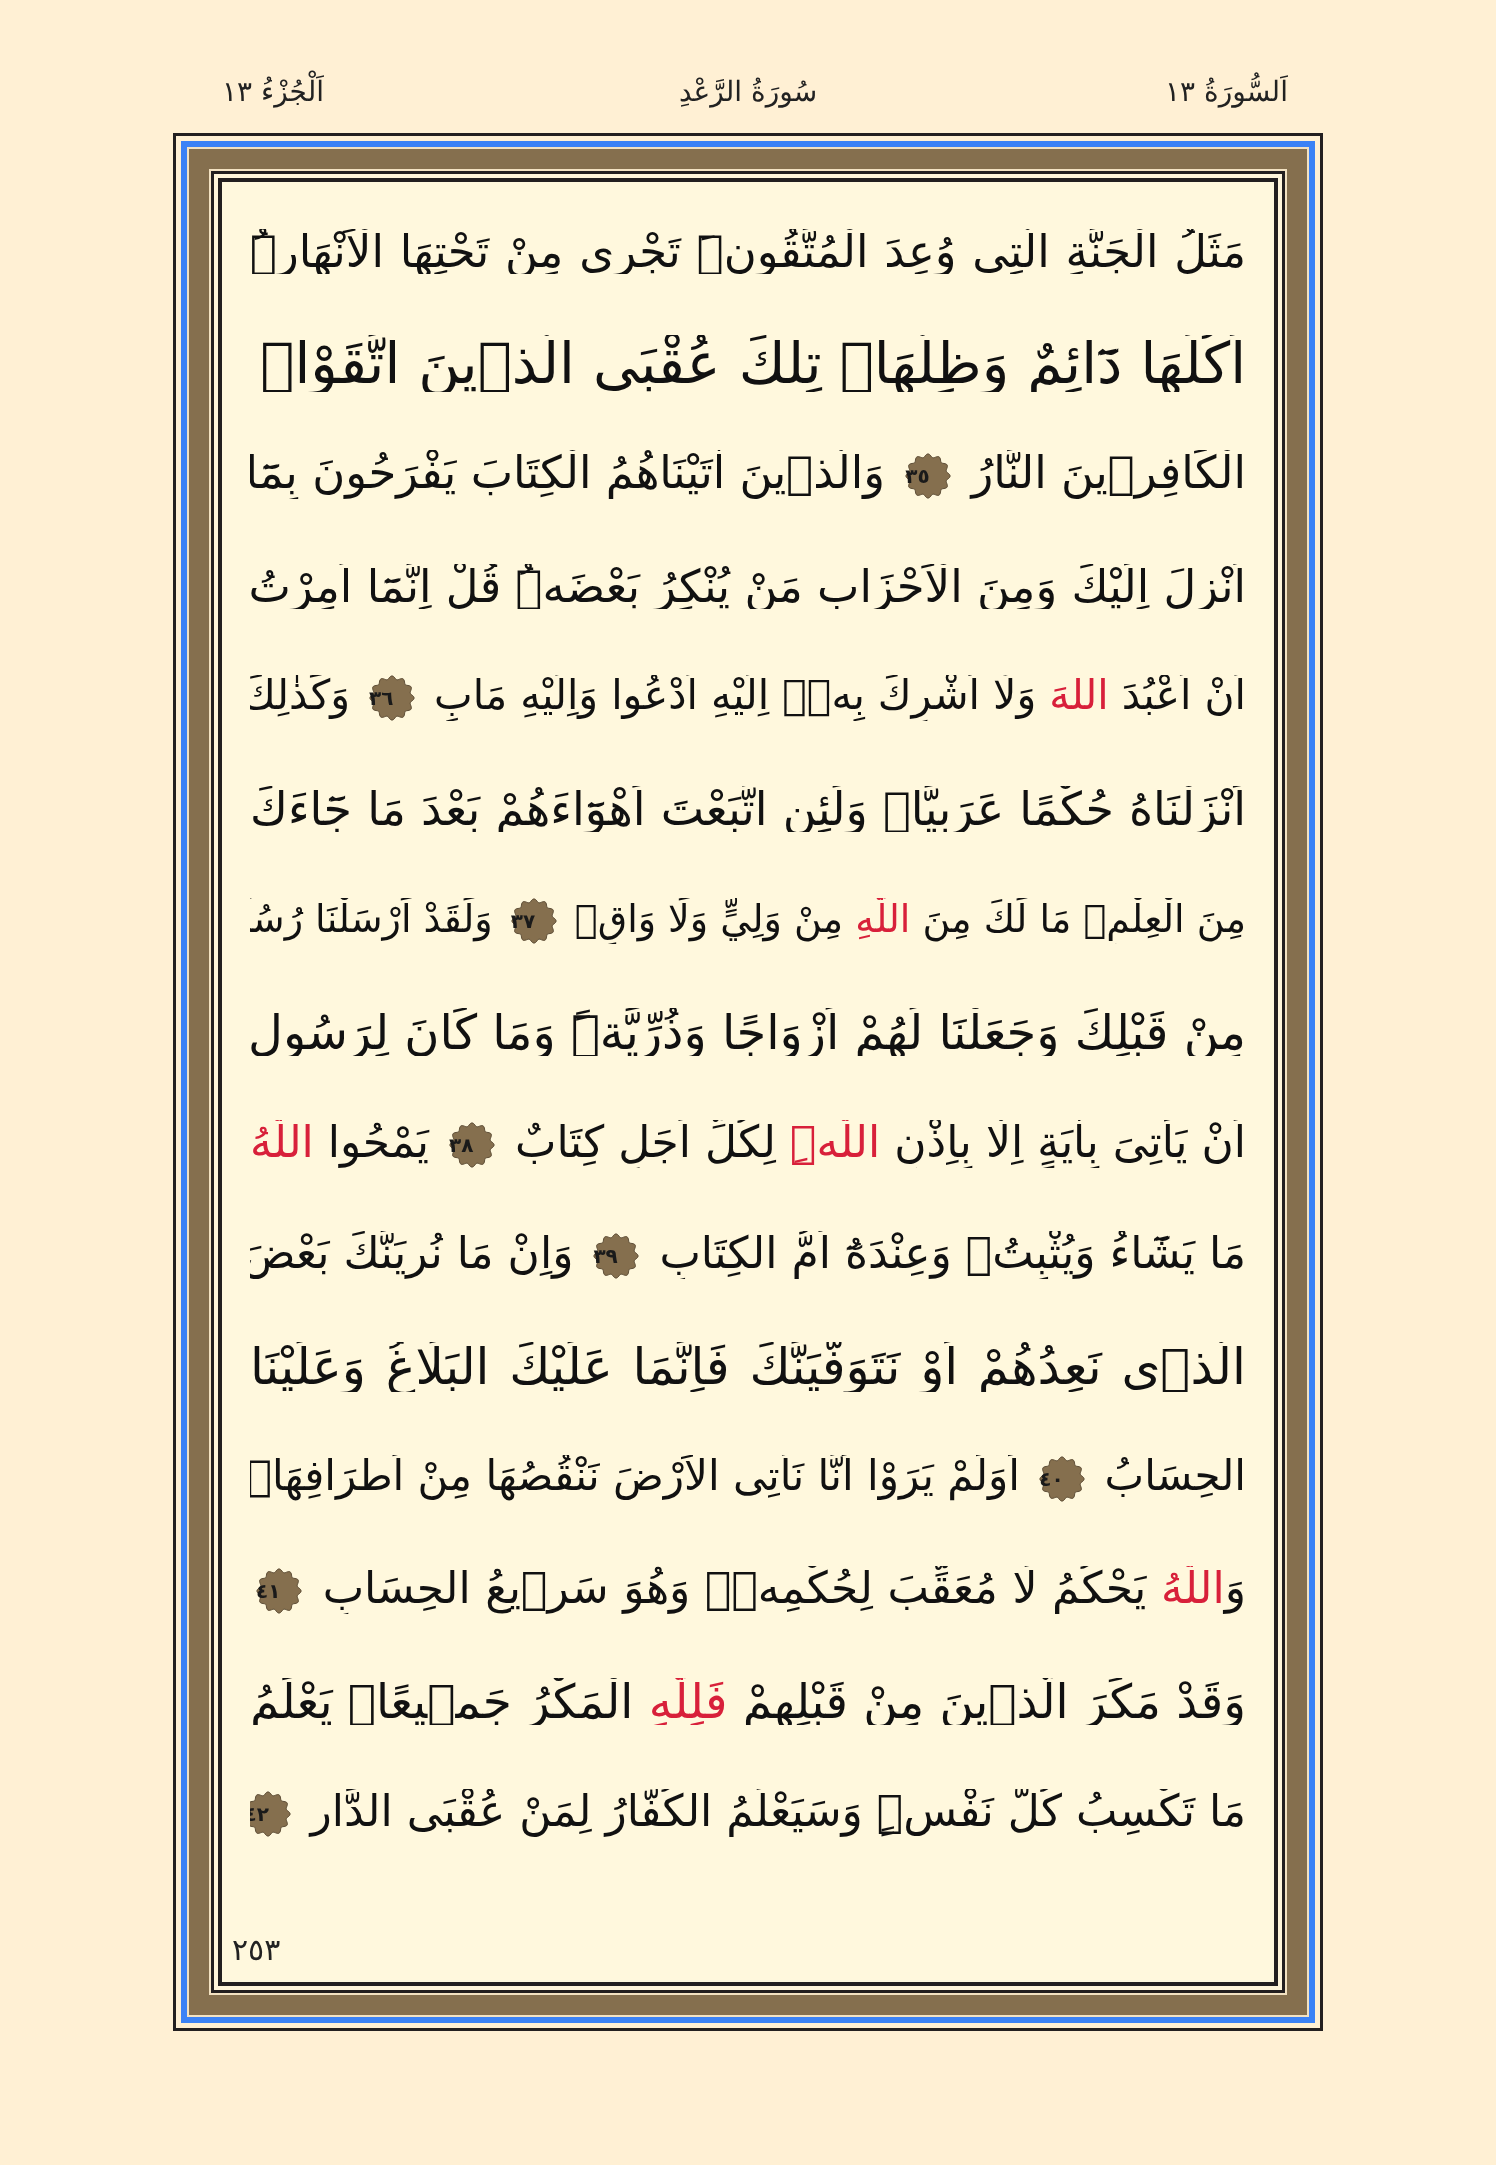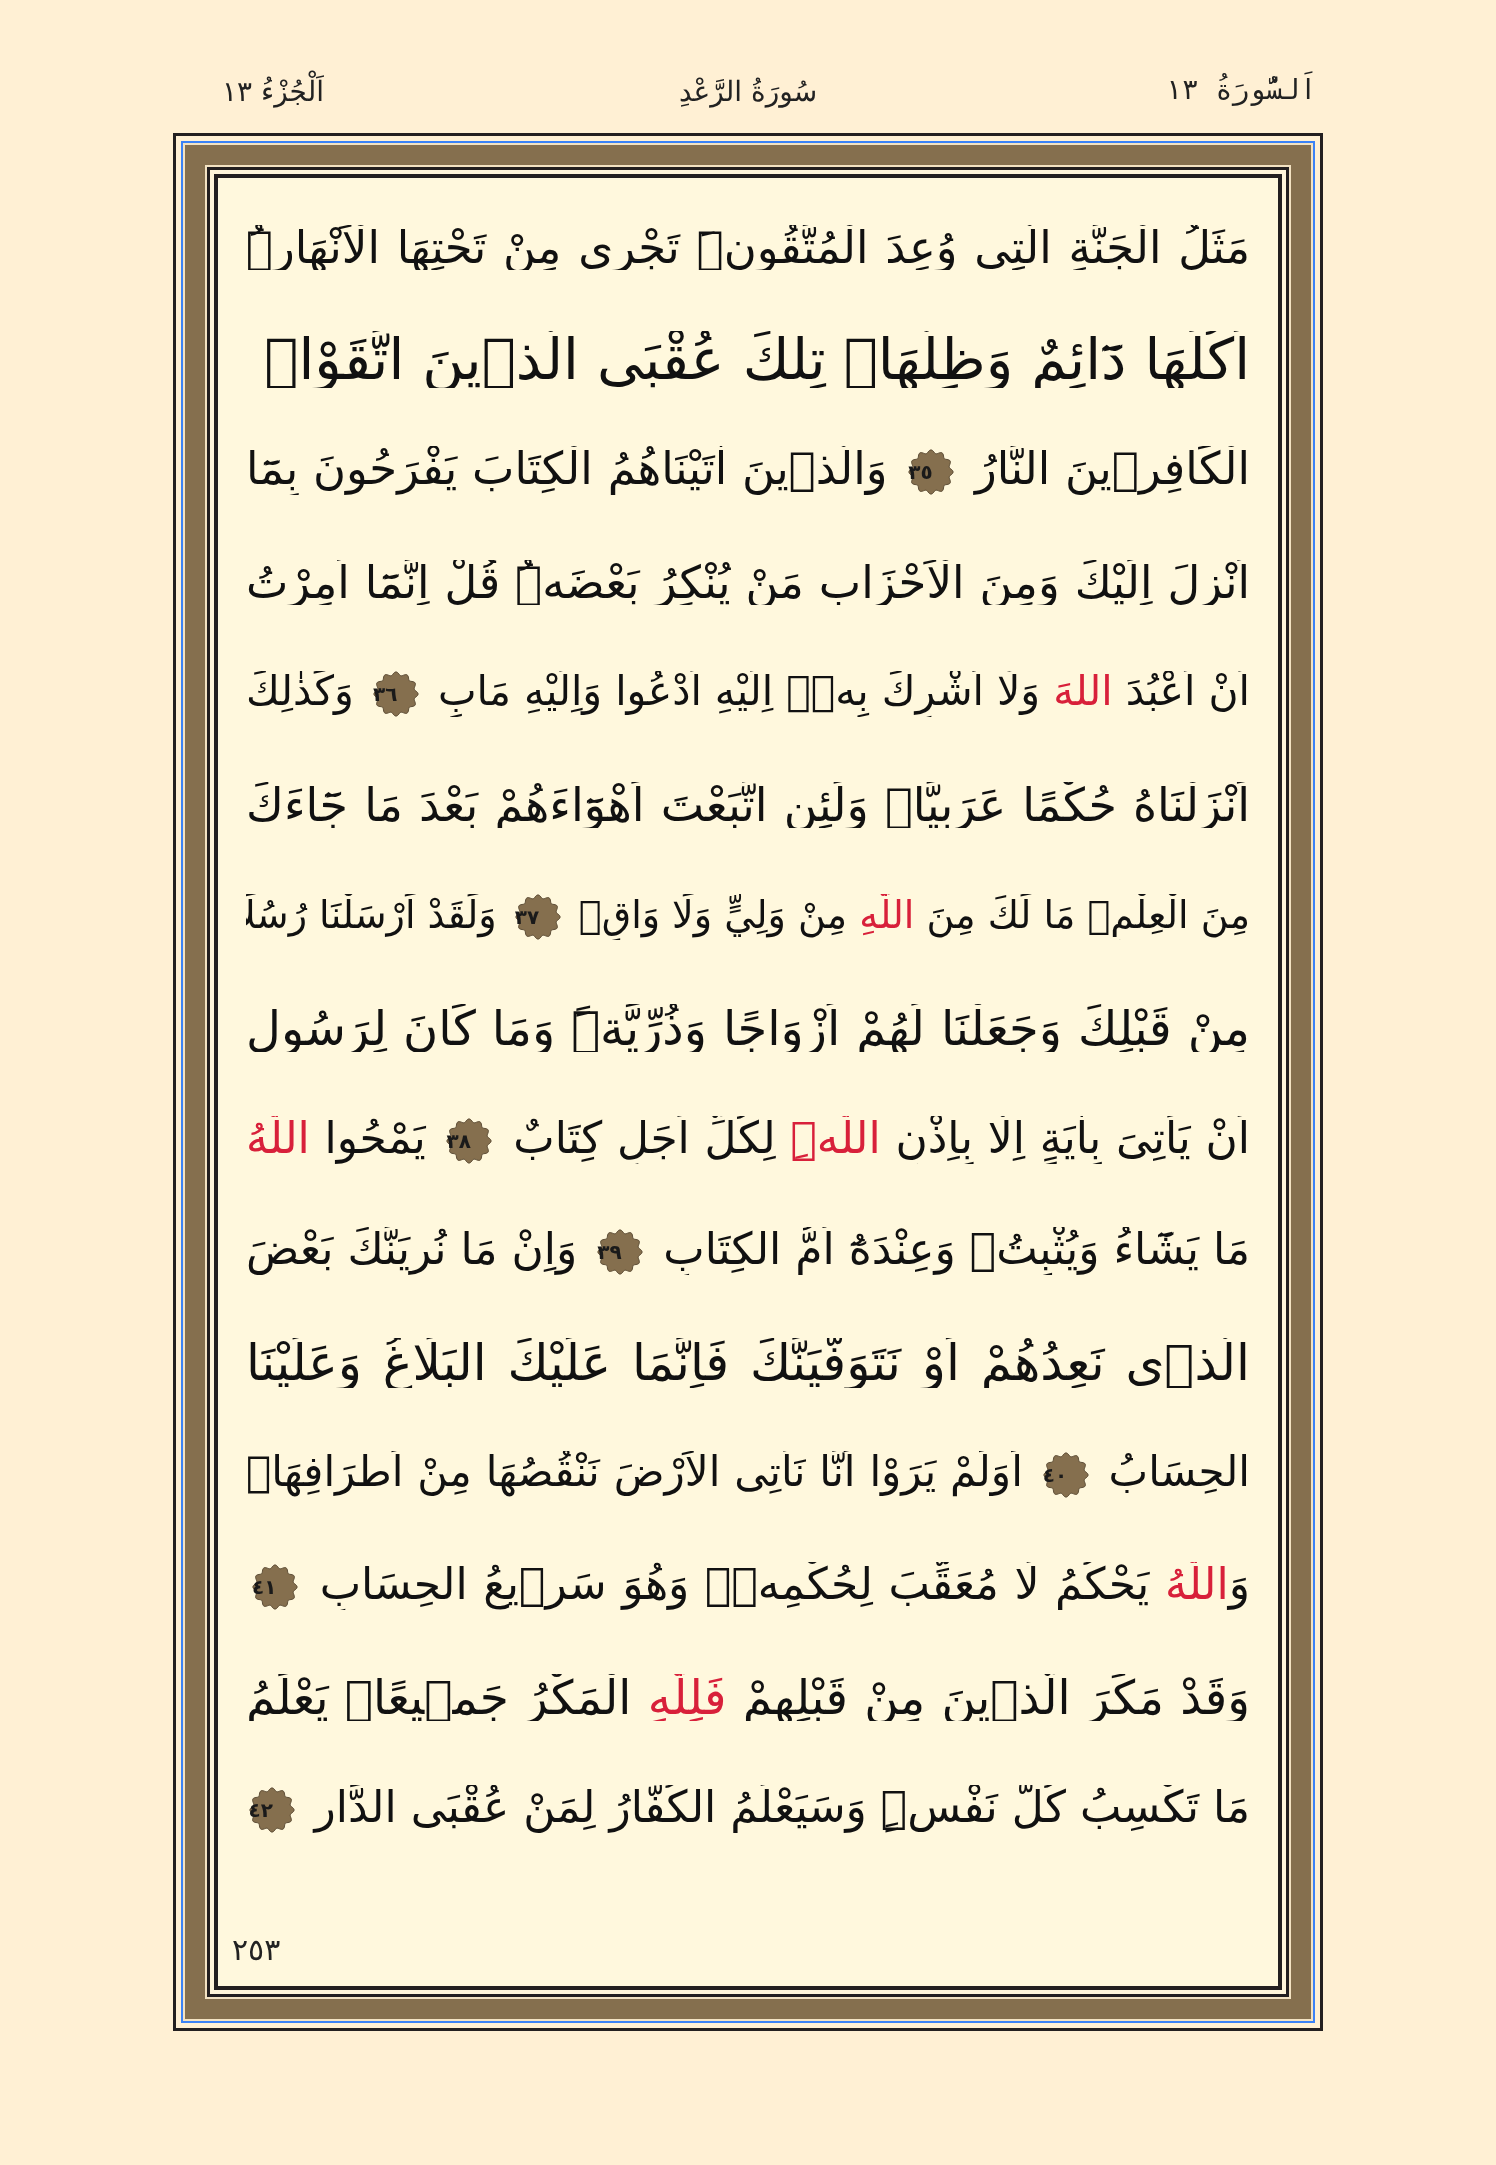--- a/index.html
+++ b/index.html
@@ -43,21 +43,21 @@
     top: 133px;
     width: 1150px;
     height: 1898px;
     box-sizing: border-box;
     border: 3px solid #231F20;
     background: #FFF0D4;
   }
   .f2 {
     position: absolute;
     left: 5px; top: 5px; right: 5px; bottom: 5px;
-    border: 2px solid #3b82f6;
+    border: 6px solid #3b82f6;
     background: #F3E2C2;
   }
   .f3 {
     position: absolute;
     left: 2px; top: 2px; right: 2px; bottom: 2px;
     background: #856F4E;
   }
   .f4 {
     position: absolute;
     left: 20px; top: 20px; right: 20px; bottom: 20px;
@@ -136,21 +136,21 @@
     font-family: "DejaVu Serif", serif;
     font-size: 30px;
     color: #222;
     direction: rtl;
   }
 </style>
 </head>
 <body>
 
 <div class="header">
-  <span class="hdr-surah-no" style="right:auto; left:1165px;font-family:Liberation Mono, monospace;">اَلسُّورَةُ ١٣</span>
+  <span class="hdr-surah-no" style="right:auto; left:1165px;">اَلسُّورَةُ ١٣</span>
   <span class="hdr-title" style="left:748px;">سُورَةُ الرَّعْدِ</span>
   <span class="hdr-juz" style="left:222px;">اَلْجُزْءُ ١٣</span>
 </div>
 
 <div class="frame">
   <div class="f2">
     <div class="f3">
       <div class="f4">
         <div class="f5">
           <div class="f6">

